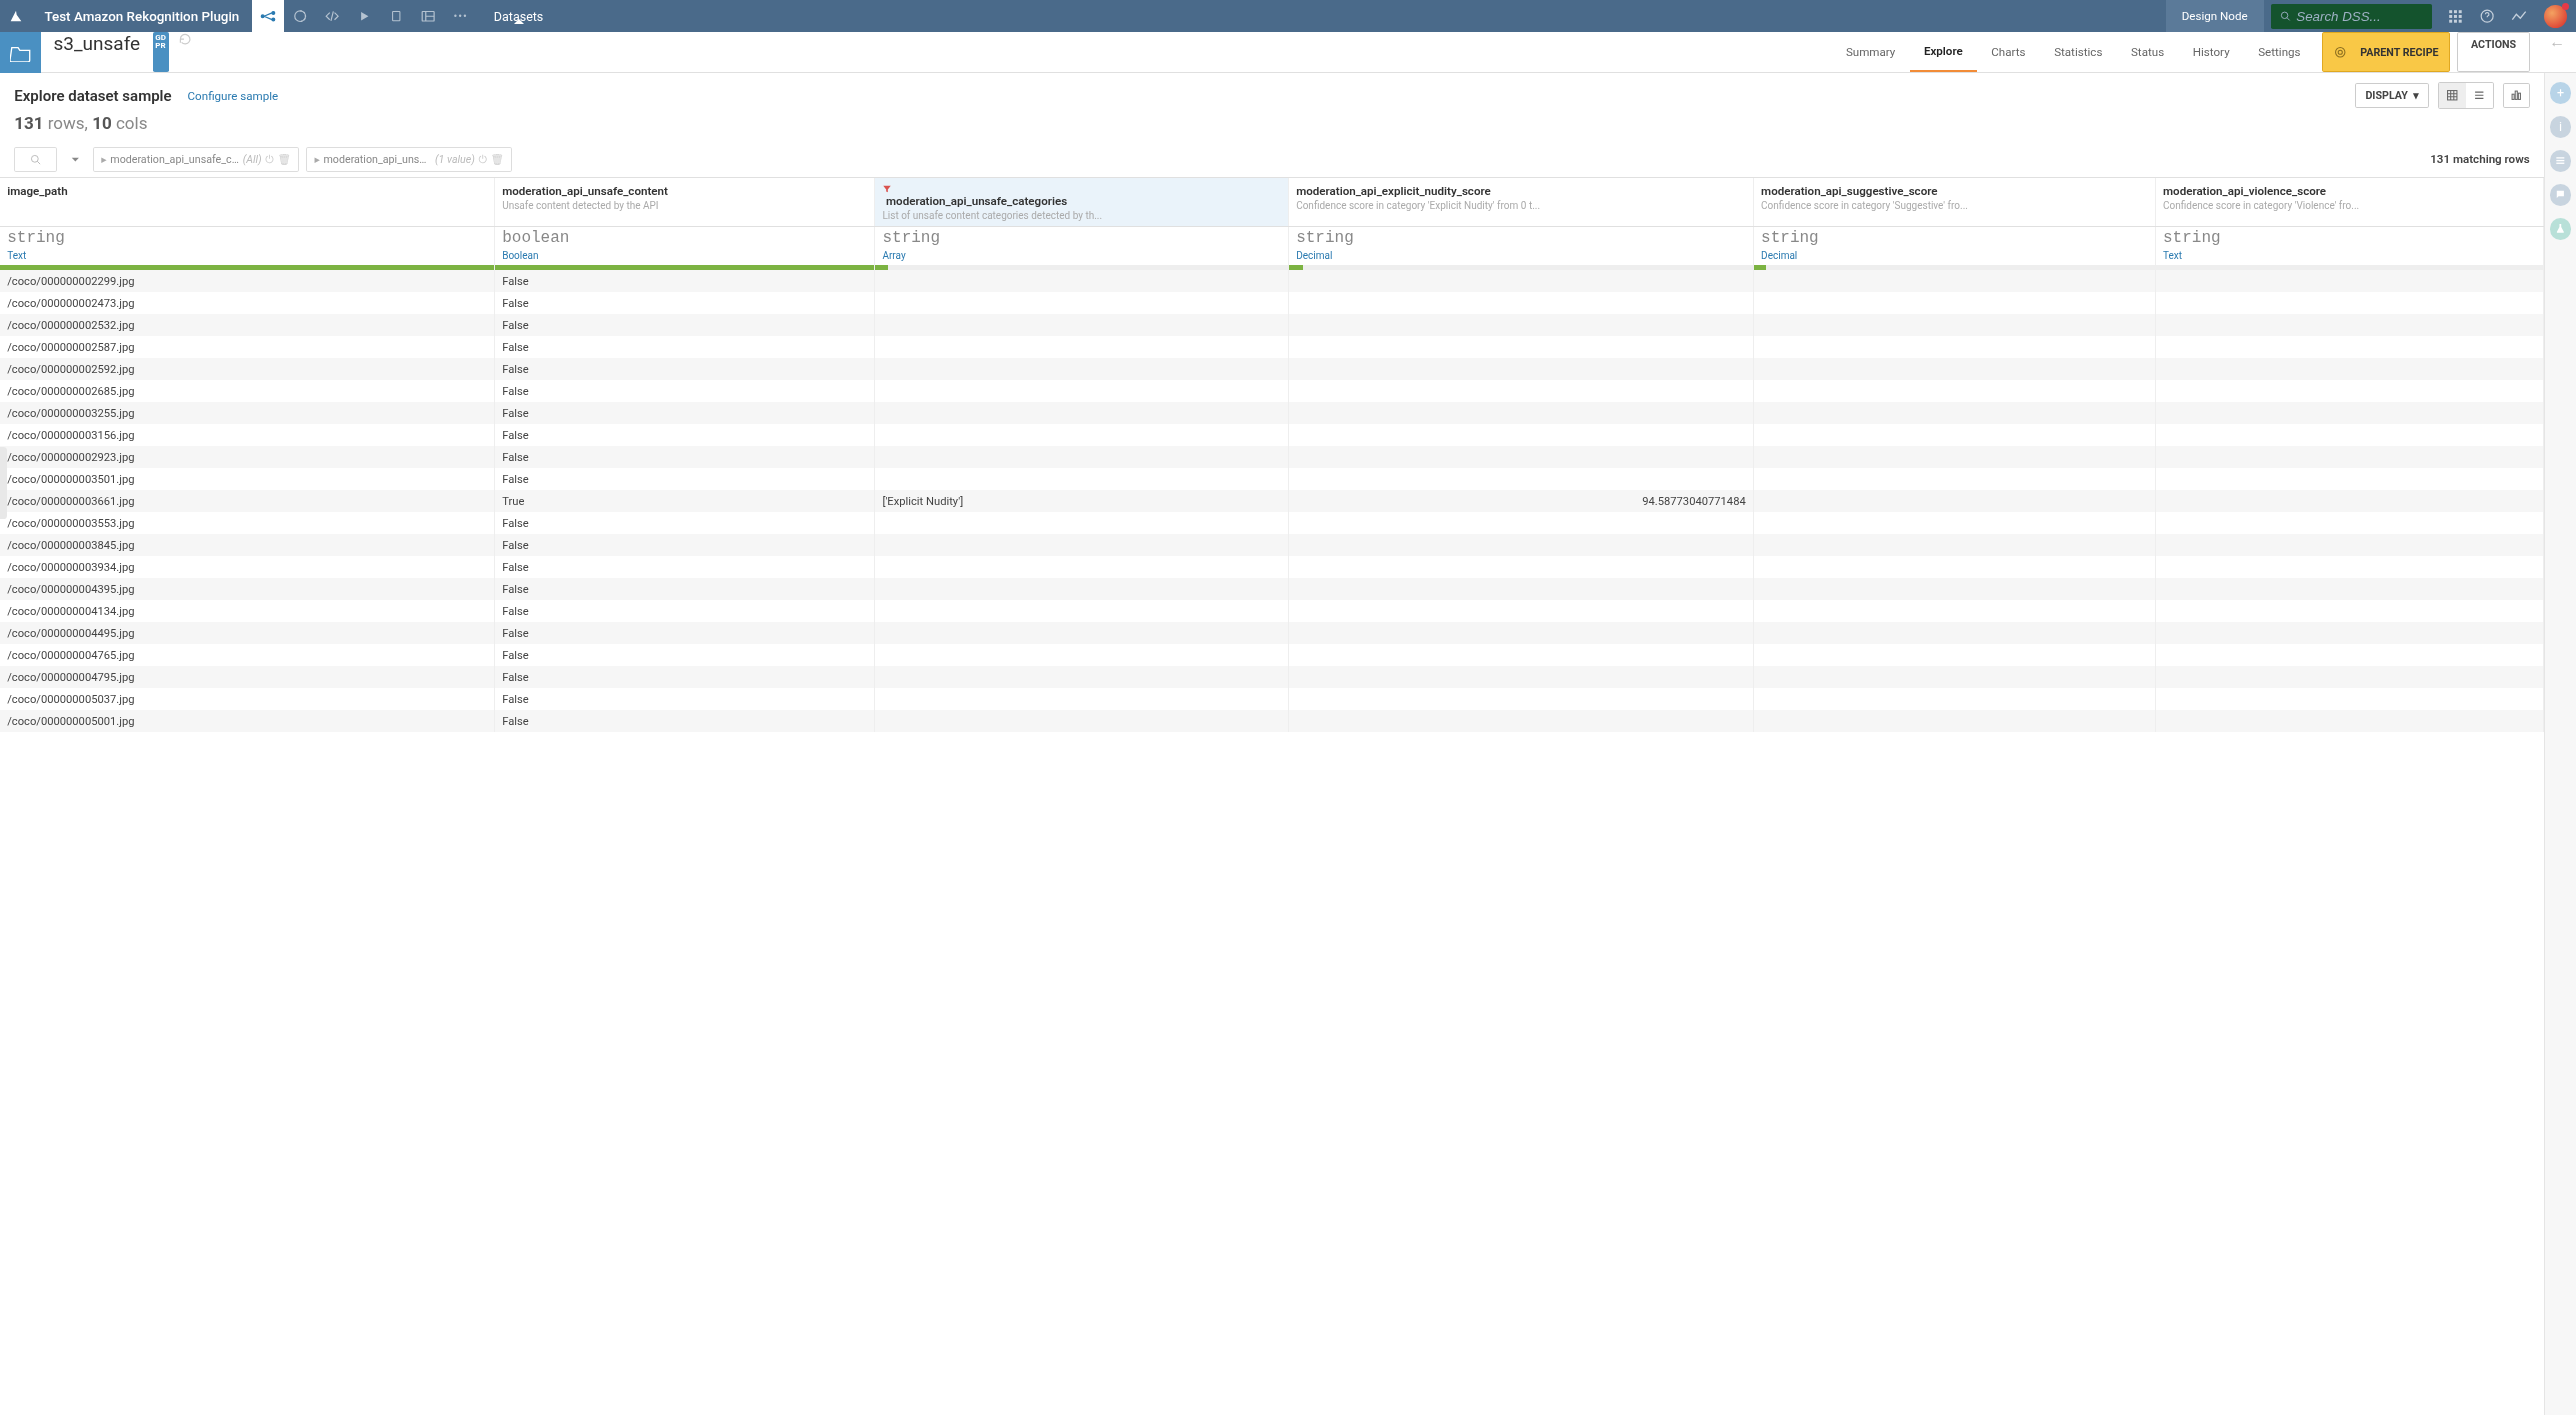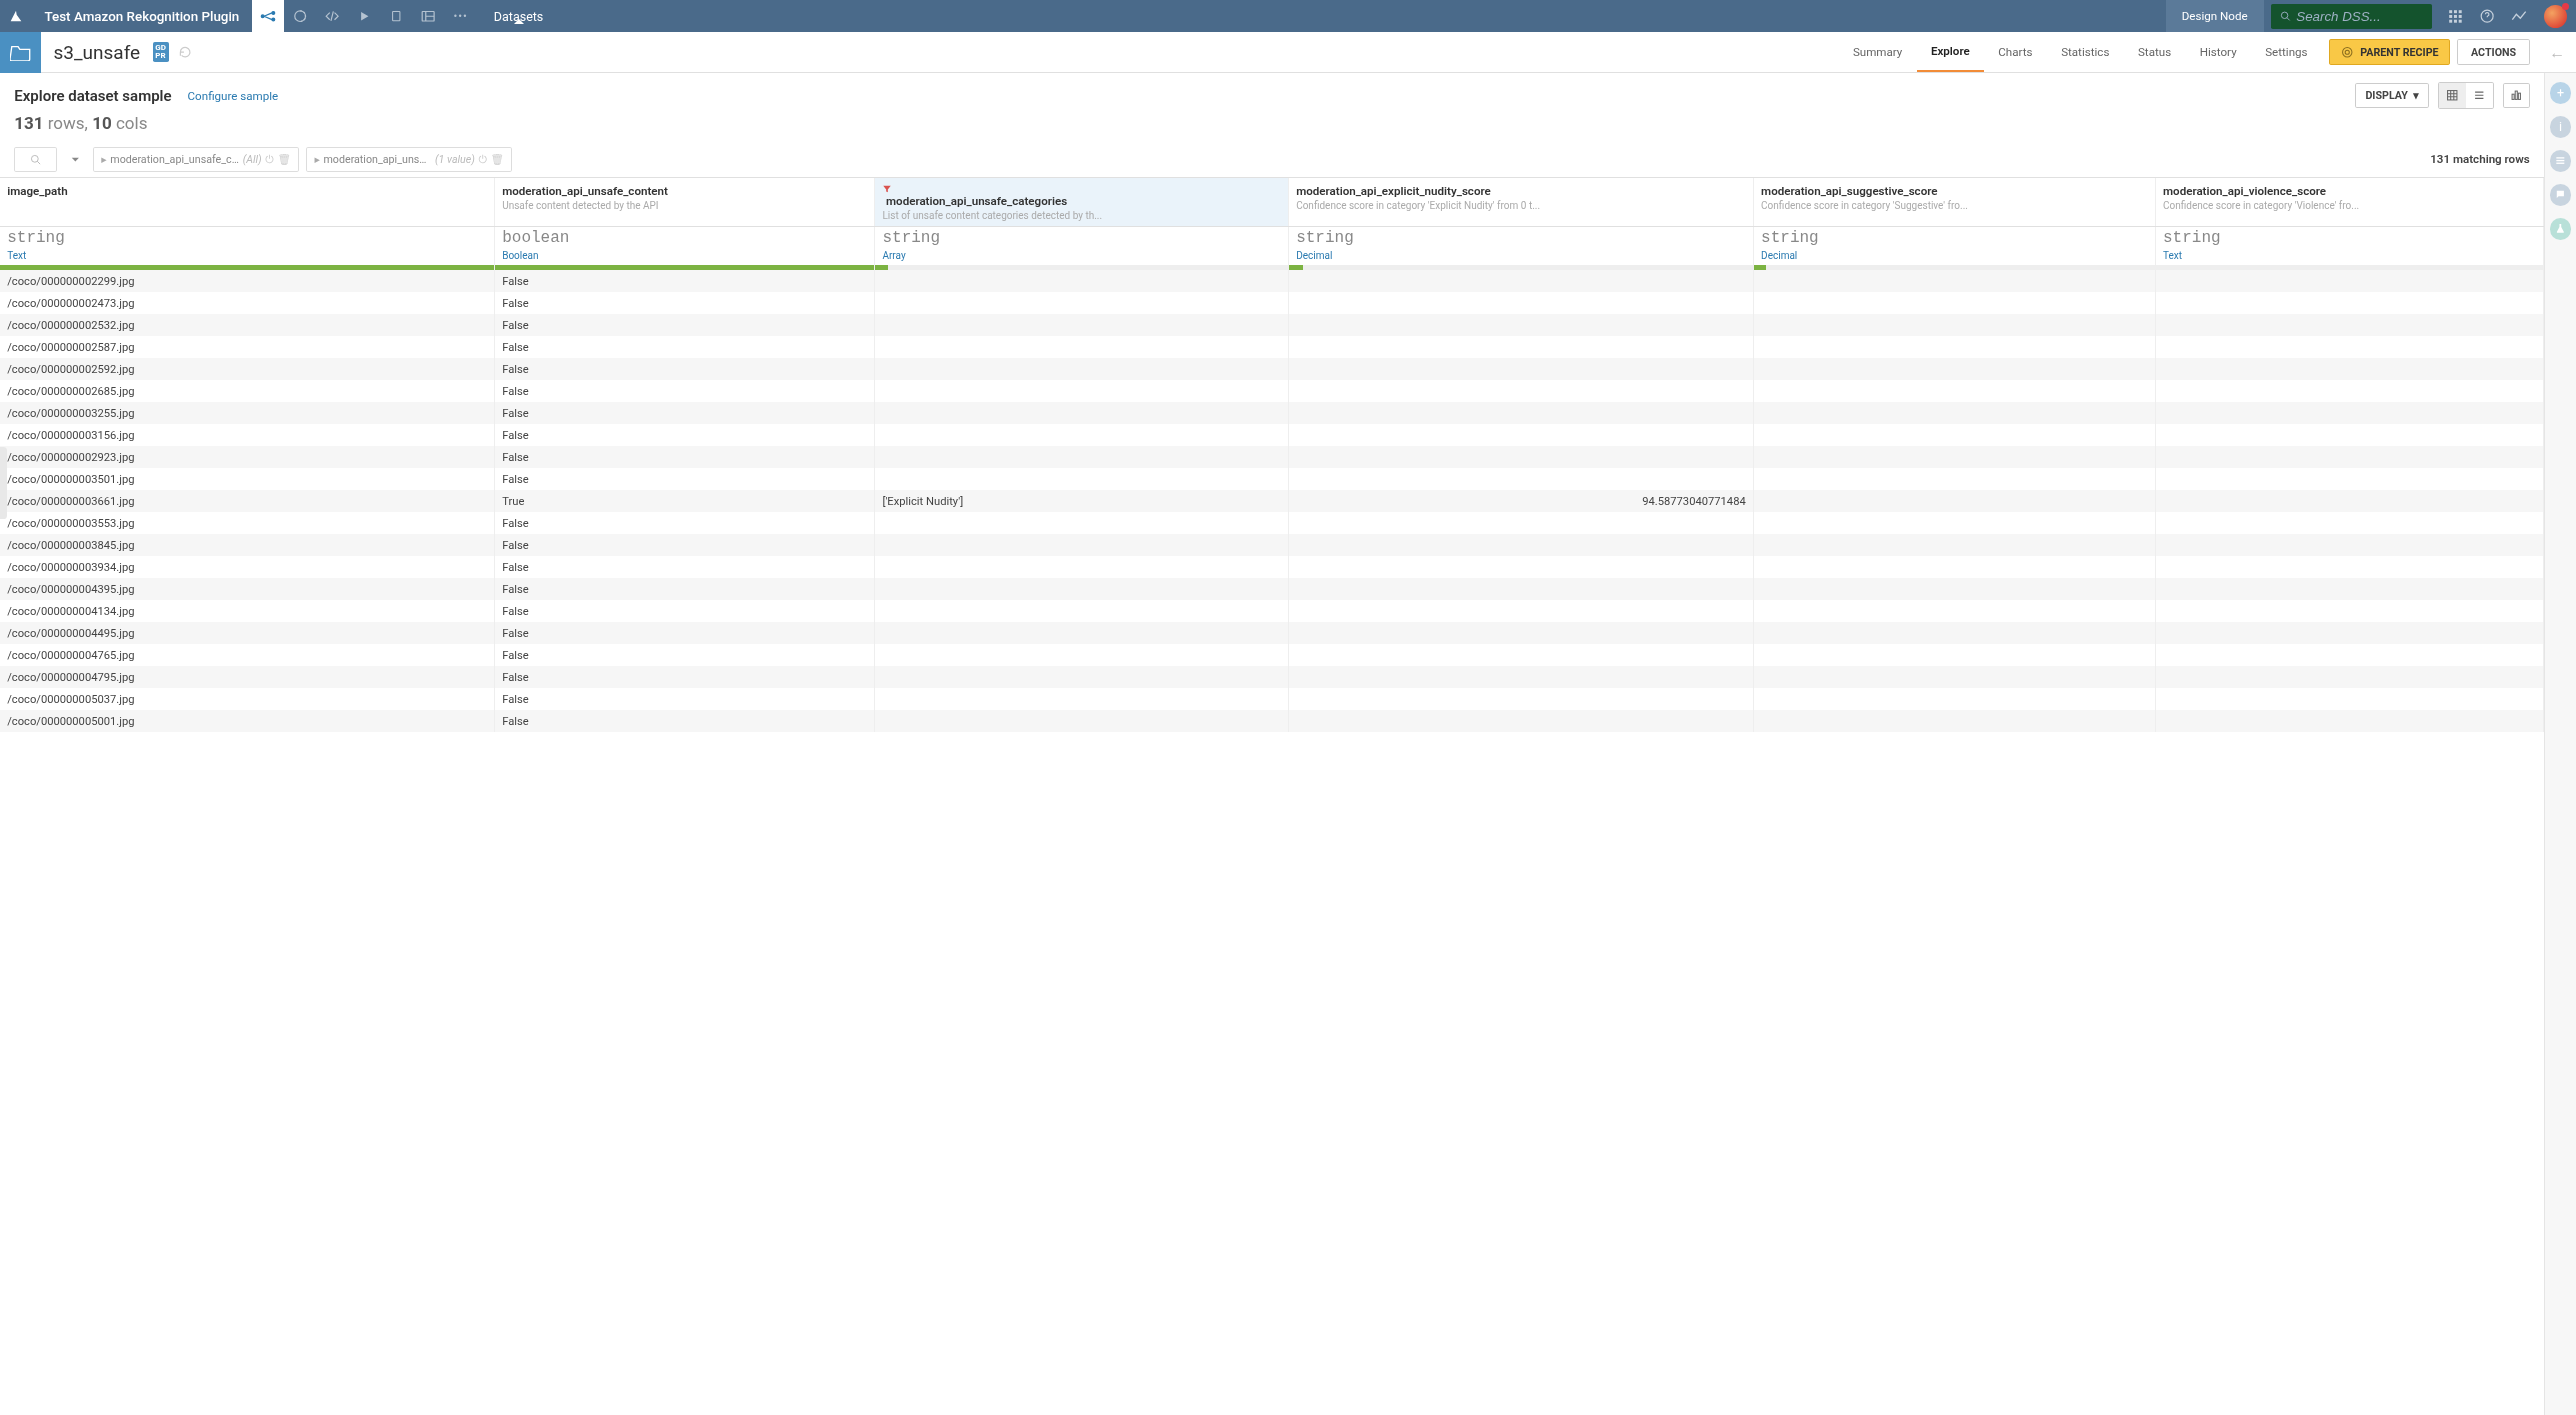--- a/index.html
+++ b/index.html
@@ -12,29 +12,29 @@
 .topbar .breadcrumb { padding: 0 18px; font-size: 12.5px; position: relative; }
 .topbar .breadcrumb::after { content: ''; position: absolute; bottom: -0.9px; left: 50%; transform: translateX(-50%); width: 0; height: 0; border-left: 5.4px solid transparent; border-right: 5.4px solid transparent; border-bottom: 5.4px solid #fff; }
 .topbar .spacer { flex: 1; }
 .topbar .design-node { background: #5b7a99; height: 32px; padding: 0 16px; display: flex; align-items: center; font-size: 11.6px; }
 .topbar .search-box { background: #14532d; height: 25px; margin: 0 7.2px; width: 161px; display: flex; align-items: center; padding: 0 9px; border-radius: 1.8px; }
 .topbar .search-box input { background: transparent; border: none; color: #fff; outline: none; width: 100%; font-style: italic; }
 .topbar .search-box input::placeholder { color: #9db0c3; }
 .topbar .avatar { width: 23px; height: 23px; border-radius: 50%; background: radial-gradient(circle at 35% 35%, #f4a261, #d62828); margin: 0 9px; position: relative; }
 .topbar .avatar::after { content: ''; position: absolute; top: -1.8px; right: -1.8px; width: 7.2px; height: 7.2px; background: #e63946; border-radius: 50%; }
 
-.subheader { height: 41px; border-bottom: 0.9px solid #e0e0e0; display: flex; align-items: center; }
+.subheader { height: 41px; border-bottom: 0.9px solid #e0e0e0; display: flex; }
 .subheader .folder-icon { width: 41px; height: 41px; background: #4A90C2; display: flex; align-items: center; justify-content: center; }
 .subheader .dataset-name { font-size: 19px; font-weight: 400; padding: 0 12.5px; color: #333; }
 .subheader .badge { background: #4A90C2; color: #fff; font-size: 8px; font-weight: 700; padding: 1.8px 2.7px; border-radius: 1.8px; line-height: 8px; }
 .subheader .refresh { color: #bbb; margin-left: 9px; }
 .subheader .tabs { display: flex; margin-left: auto; height: 100%; }
 .subheader .tab { padding: 0 14.3px; display: flex; align-items: center; color: #666; cursor: pointer; font-size: 11.6px; }
 .subheader .tab.active { color: #222; font-weight: 600; border-bottom: 2.7px solid #f28c38; }
-.subheader .parent-recipe { background: #f9c846; border: 0.9px solid #e0a820; color: #333; font-weight: 700; padding: 5.4px 10.7px; margin: 0 7.2px; border-radius: 1.8px; display: flex; align-items: center; gap: 7px; cursor: pointer; font-size: 10.7px; }
+.subheader .parent-recipe { background: #f9c846; border: 0.9px solid #e0a820; color: #333; font-weight: 700; padding: 5.4px 10.7px; margin: 0 7.2px; border-radius: 1.8px; display: flex; align-items: center; gap: 14px; cursor: pointer; font-size: 10.7px; }
 .subheader .actions-btn { border: 0.9px solid #ccc; padding: 5.4px 12.5px; font-weight: 700; font-size: 10.7px; border-radius: 1.8px; margin-right: 9px; cursor: pointer; }
 .subheader .back-arrow { color: #bbb; padding: 0 10.7px; font-size: 16px; cursor: pointer; }
 
 .toolbar-row { display: flex; align-items: center; padding: 9px 14.3px 3.6px; }
 .toolbar-row .title { font-size: 15px; font-weight: 600; color: #333; }
 .toolbar-row .configure { color: #2a7ab0; margin-left: 16px; font-size: 11.6px; cursor: pointer; }
 .toolbar-row .display-btn { margin-left: auto; border: 0.9px solid #ccc; padding: 5.4px 9px; font-weight: 700; font-size: 10.7px; border-radius: 1.8px; cursor: pointer; display: flex; align-items: center; gap: 5.4px; }
 .toolbar-row .view-group { display: flex; border: 0.9px solid #ccc; border-radius: 1.8px; margin-left: 9px; }
 .toolbar-row .view-btn { width: 27px; height: 25px; display: flex; align-items: center; justify-content: center; cursor: pointer; color: #666; }
 .toolbar-row .view-btn.active { background: #eee; }

